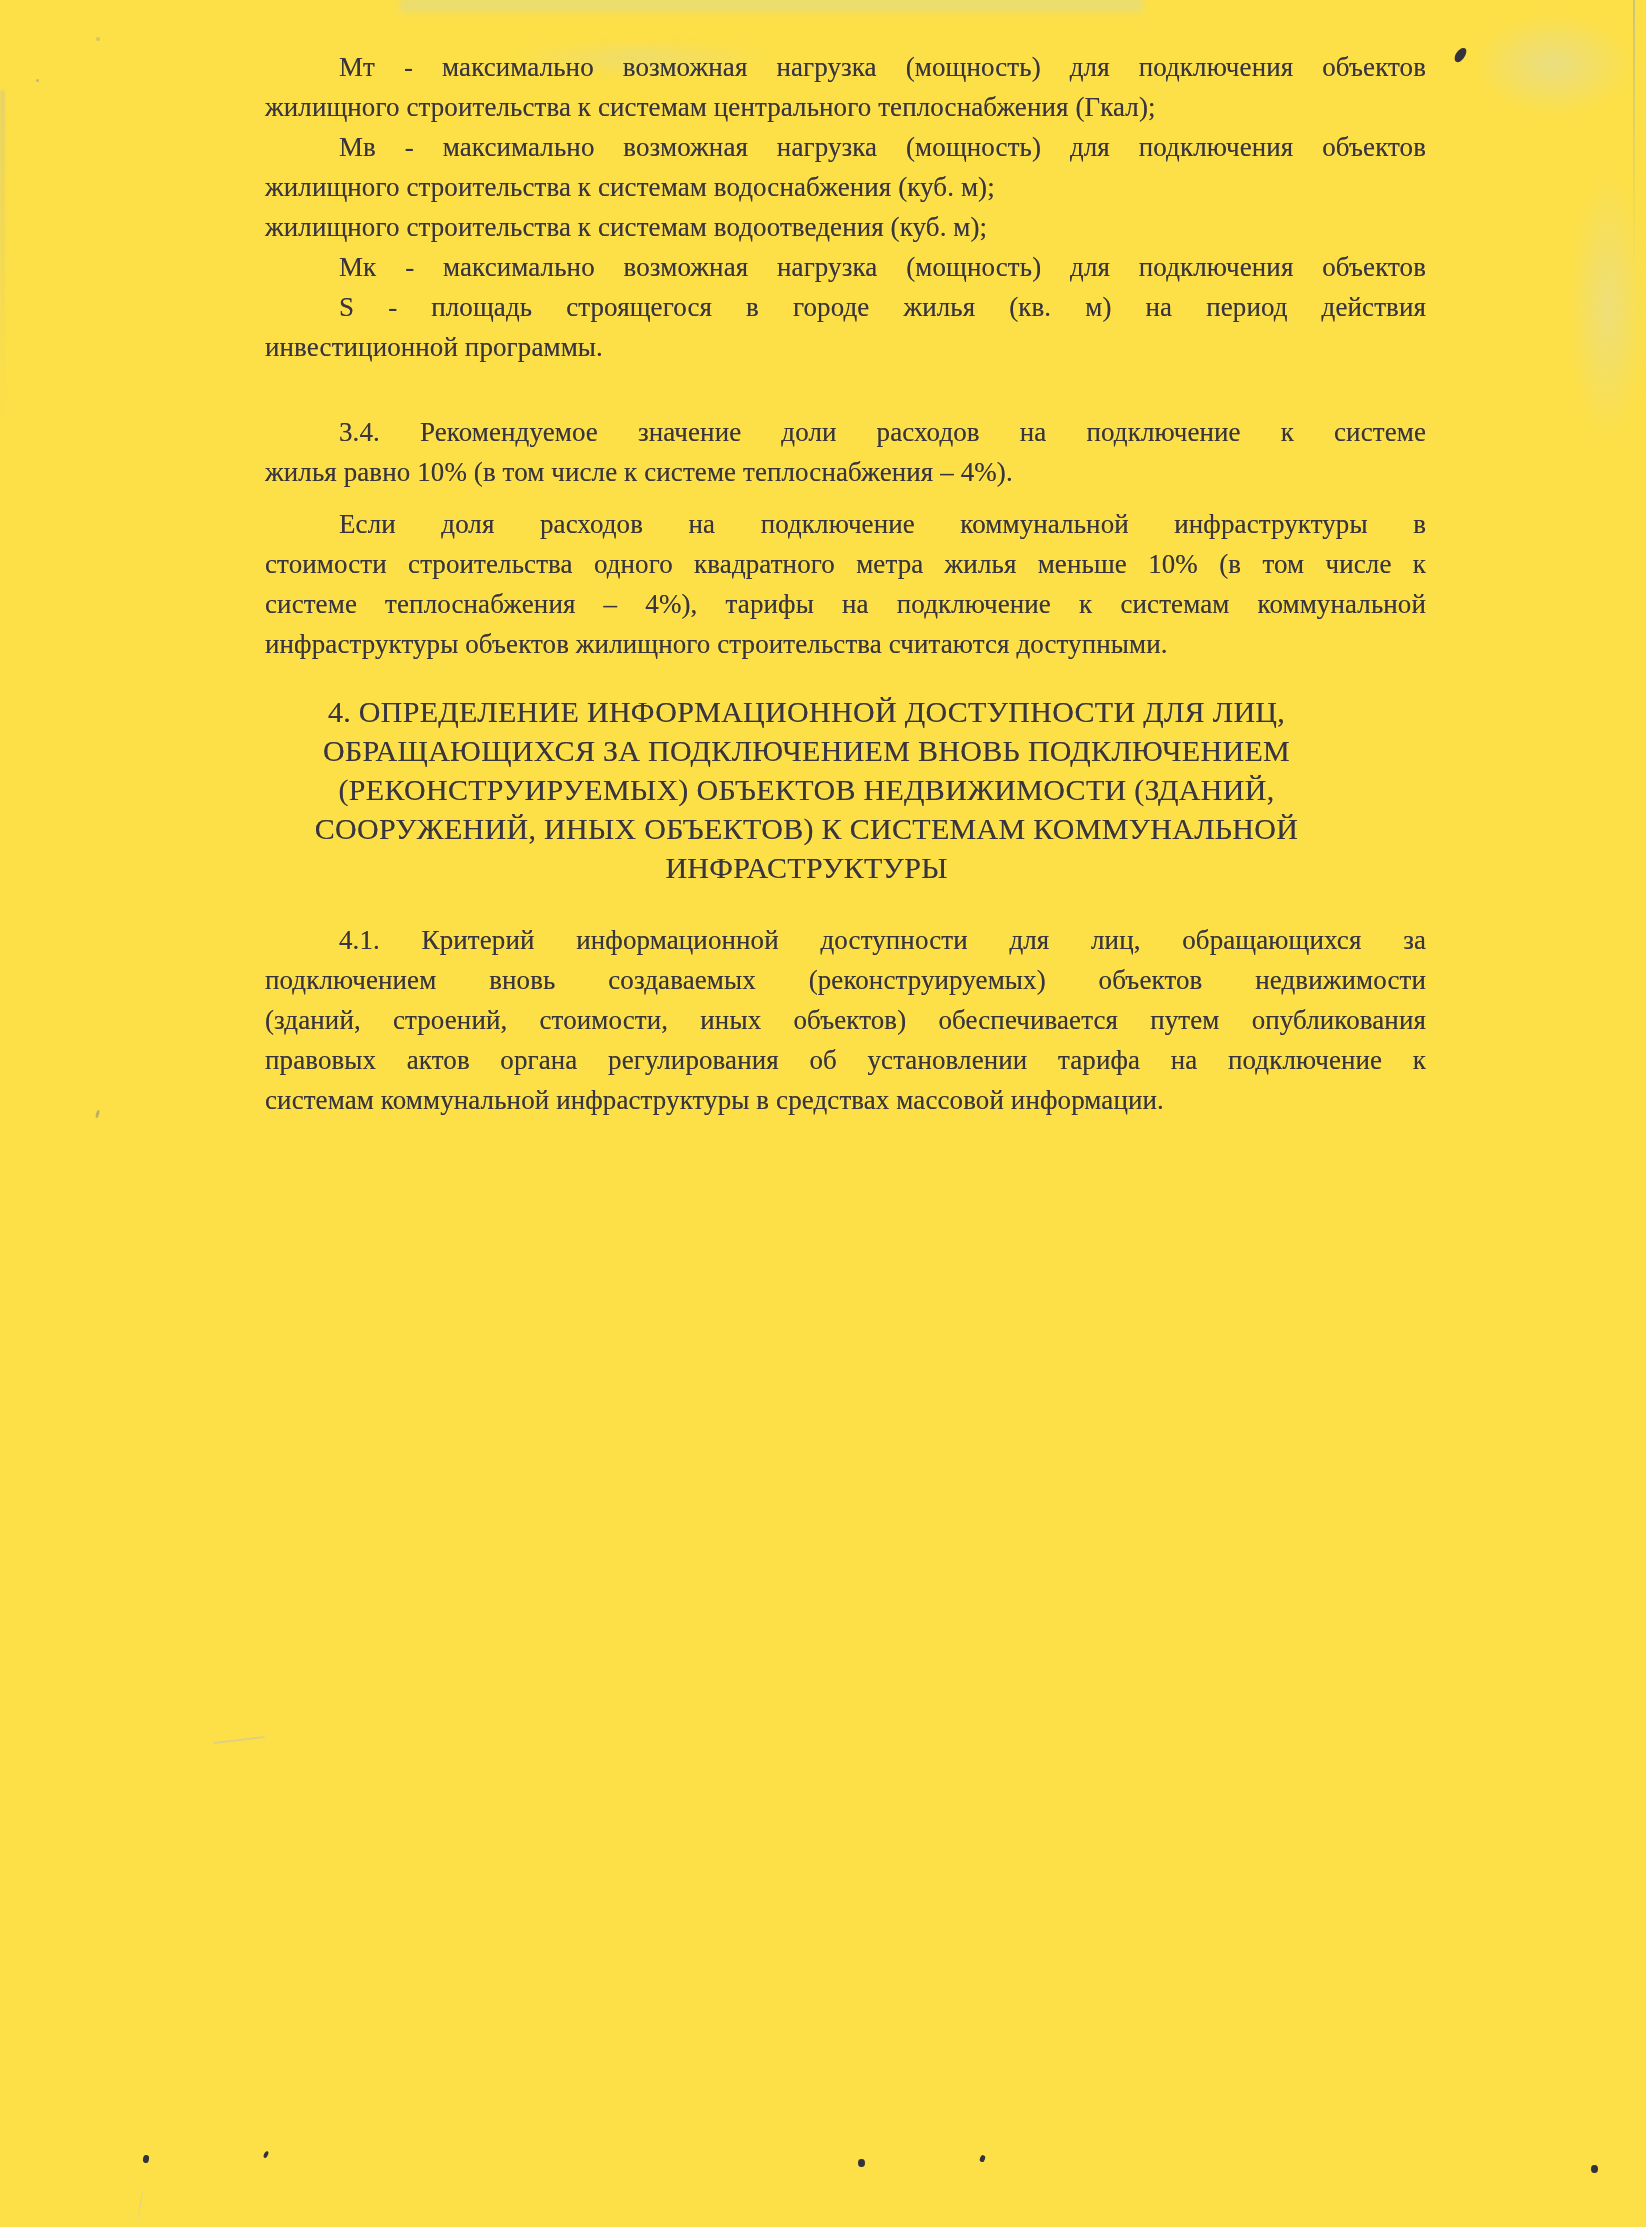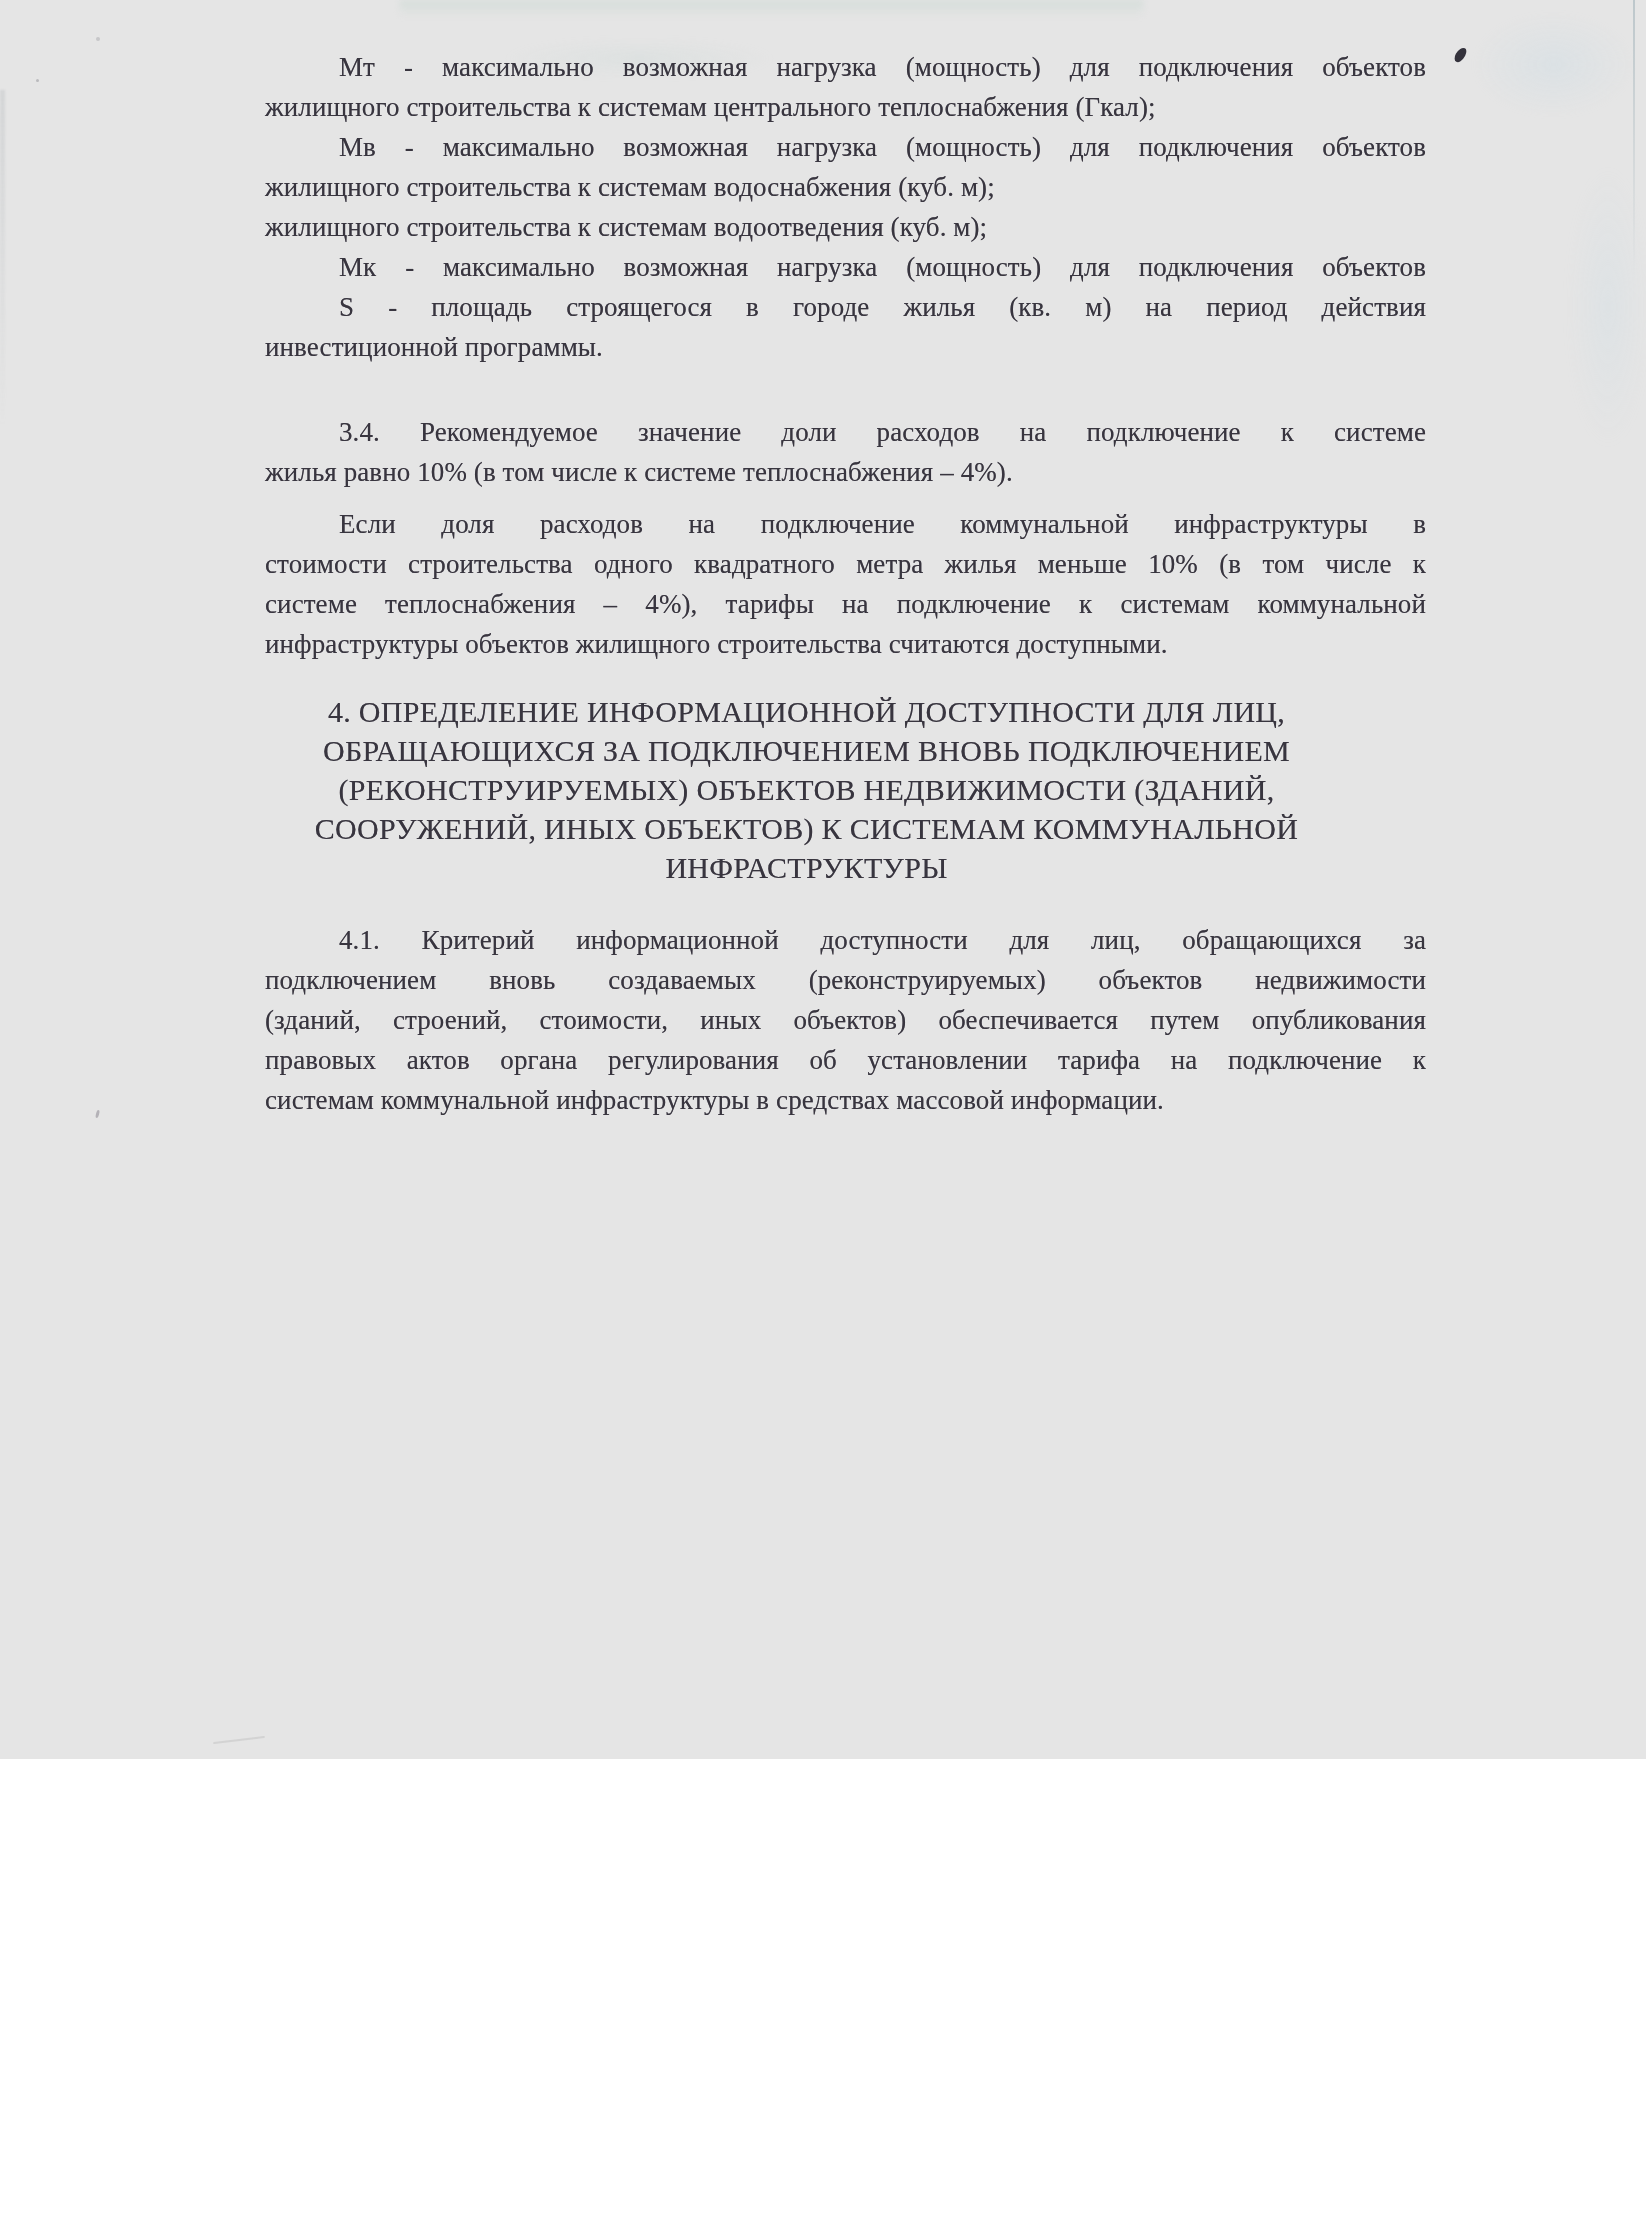--- a/index.html
+++ b/index.html
@@ -1,19 +1,19 @@
 <!DOCTYPE html>
 <html lang="ru" style="font-size:10.3px"><head>
 <meta charset="utf-8">
 <style>
   html,body{margin:0;padding:0;}
   body{width:1647px;height:2227px;background:#ffffff;}
   .page{
-    position:absolute; left:0; top:0; width:1647px; height:1759px;
-    background:#e5e5e5; overflow:hidden;
+    position:absolute; left:0; top:0; width:1647px; height:2227px;
+    background:#fde047; overflow:hidden;
     font-family:"Liberation Serif","DejaVu Serif",serif;
     color:#38353f;
   }
   
   .block{position:absolute; left:265px; width:1161px;}
   .block .line{
     font-size:27px; line-height:40px;
     text-align:right; text-align-last:left;
     text-shadow:0 0 0.6px rgba(52,49,62,.55);
     letter-spacing:0.1px;

